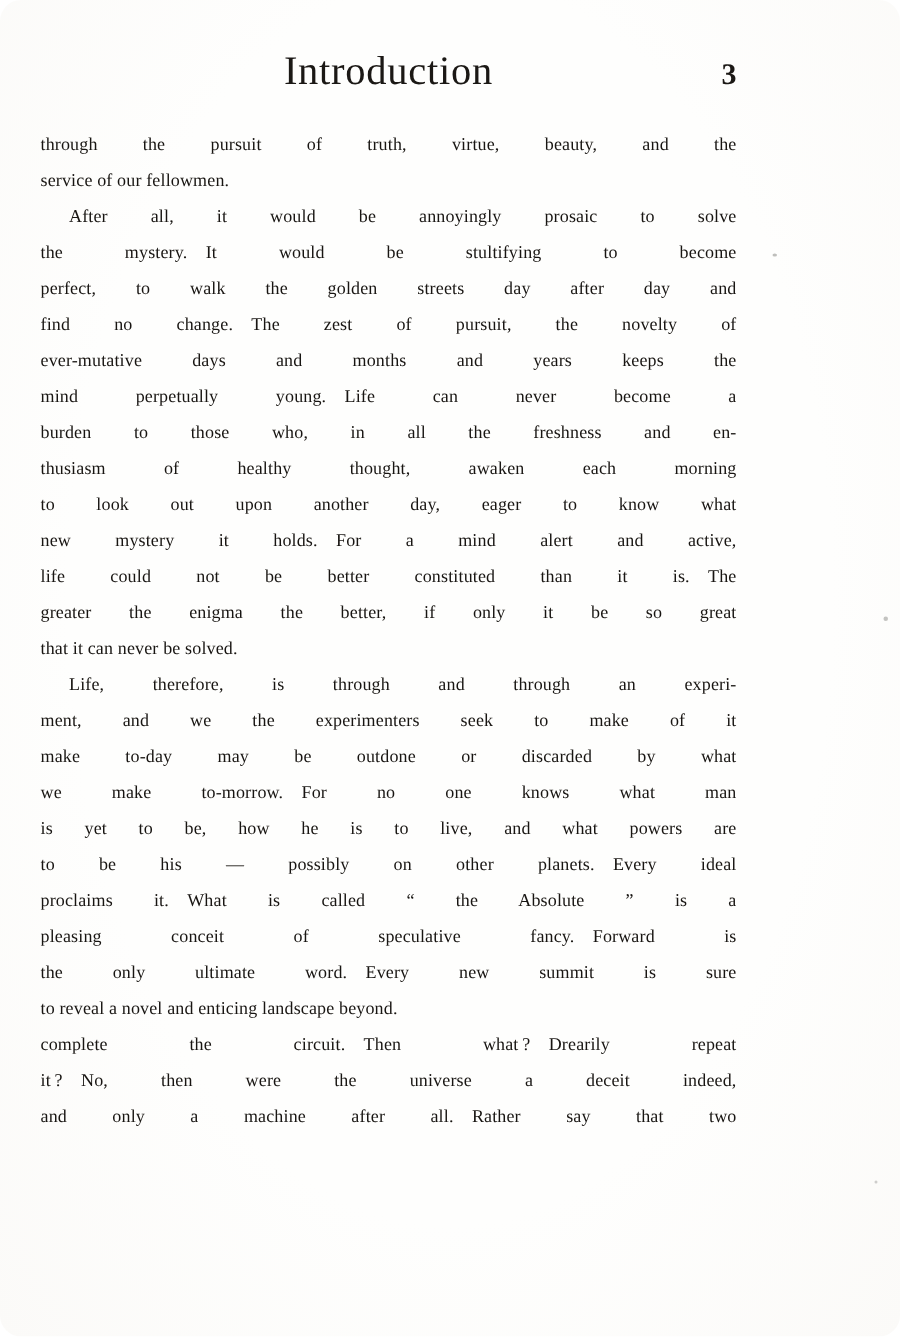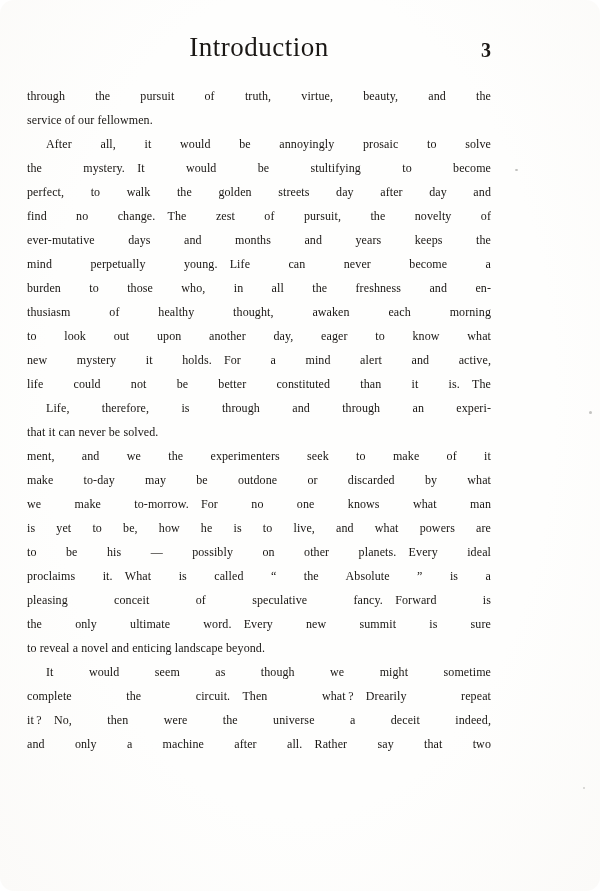--- a/index.html
+++ b/index.html
@@ -90,32 +90,32 @@
     <div class="line">the mystery.  It would be stultifying to become</div>
     <div class="line">perfect, to walk the golden streets day after day and</div>
     <div class="line">find no change.  The zest of pursuit, the novelty of</div>
     <div class="line">ever-mutative days and months and years keeps the</div>
     <div class="line">mind perpetually young.  Life can never become a</div>
     <div class="line">burden to those who, in all the freshness and en-</div>
     <div class="line">thusiasm of healthy thought, awaken each morning</div>
     <div class="line">to look out upon another day, eager to know what</div>
     <div class="line">new mystery it holds.  For a mind alert and active,</div>
     <div class="line">life could not be better constituted than it is.  The</div>
+    <div class="line">greater the enigma the better, if only it be so great</div>
+    <div class="line end">that it can never be solved.</div>
     <div class="line indent">Life, therefore, is through and through an experi-</div>
-    <div class="line end">that it can never be solved.</div>
     <div class="line">ment, and we the experimenters seek to make of it</div>
     <div class="line">make to-day may be outdone or discarded by what</div>
     <div class="line">we make to-morrow.  For no one knows what man</div>
     <div class="line">is yet to be, how he is to live, and what powers are</div>
     <div class="line">to be his — possibly on other planets.  Every ideal</div>
     <div class="line">proclaims it.  What is called “ the Absolute ” is a</div>
     <div class="line">pleasing conceit of speculative fancy.  Forward is</div>
     <div class="line">the only ultimate word.  Every new summit is sure</div>
     <div class="line end">to reveal a novel and enticing landscape beyond.</div>
-    <div class="line indent">It would seem as though we might sometime</div>
     <div class="line">complete the circuit.  Then what ?  Drearily repeat</div>
     <div class="line">it ?  No, then were the universe a deceit indeed,</div>
     <div class="line">and only a machine after all.  Rather say that two</div>
   </div>
 
   <div class="speck s1"></div>
   <div class="speck s2"></div>
   <div class="speck s3"></div>
 
 </div>

